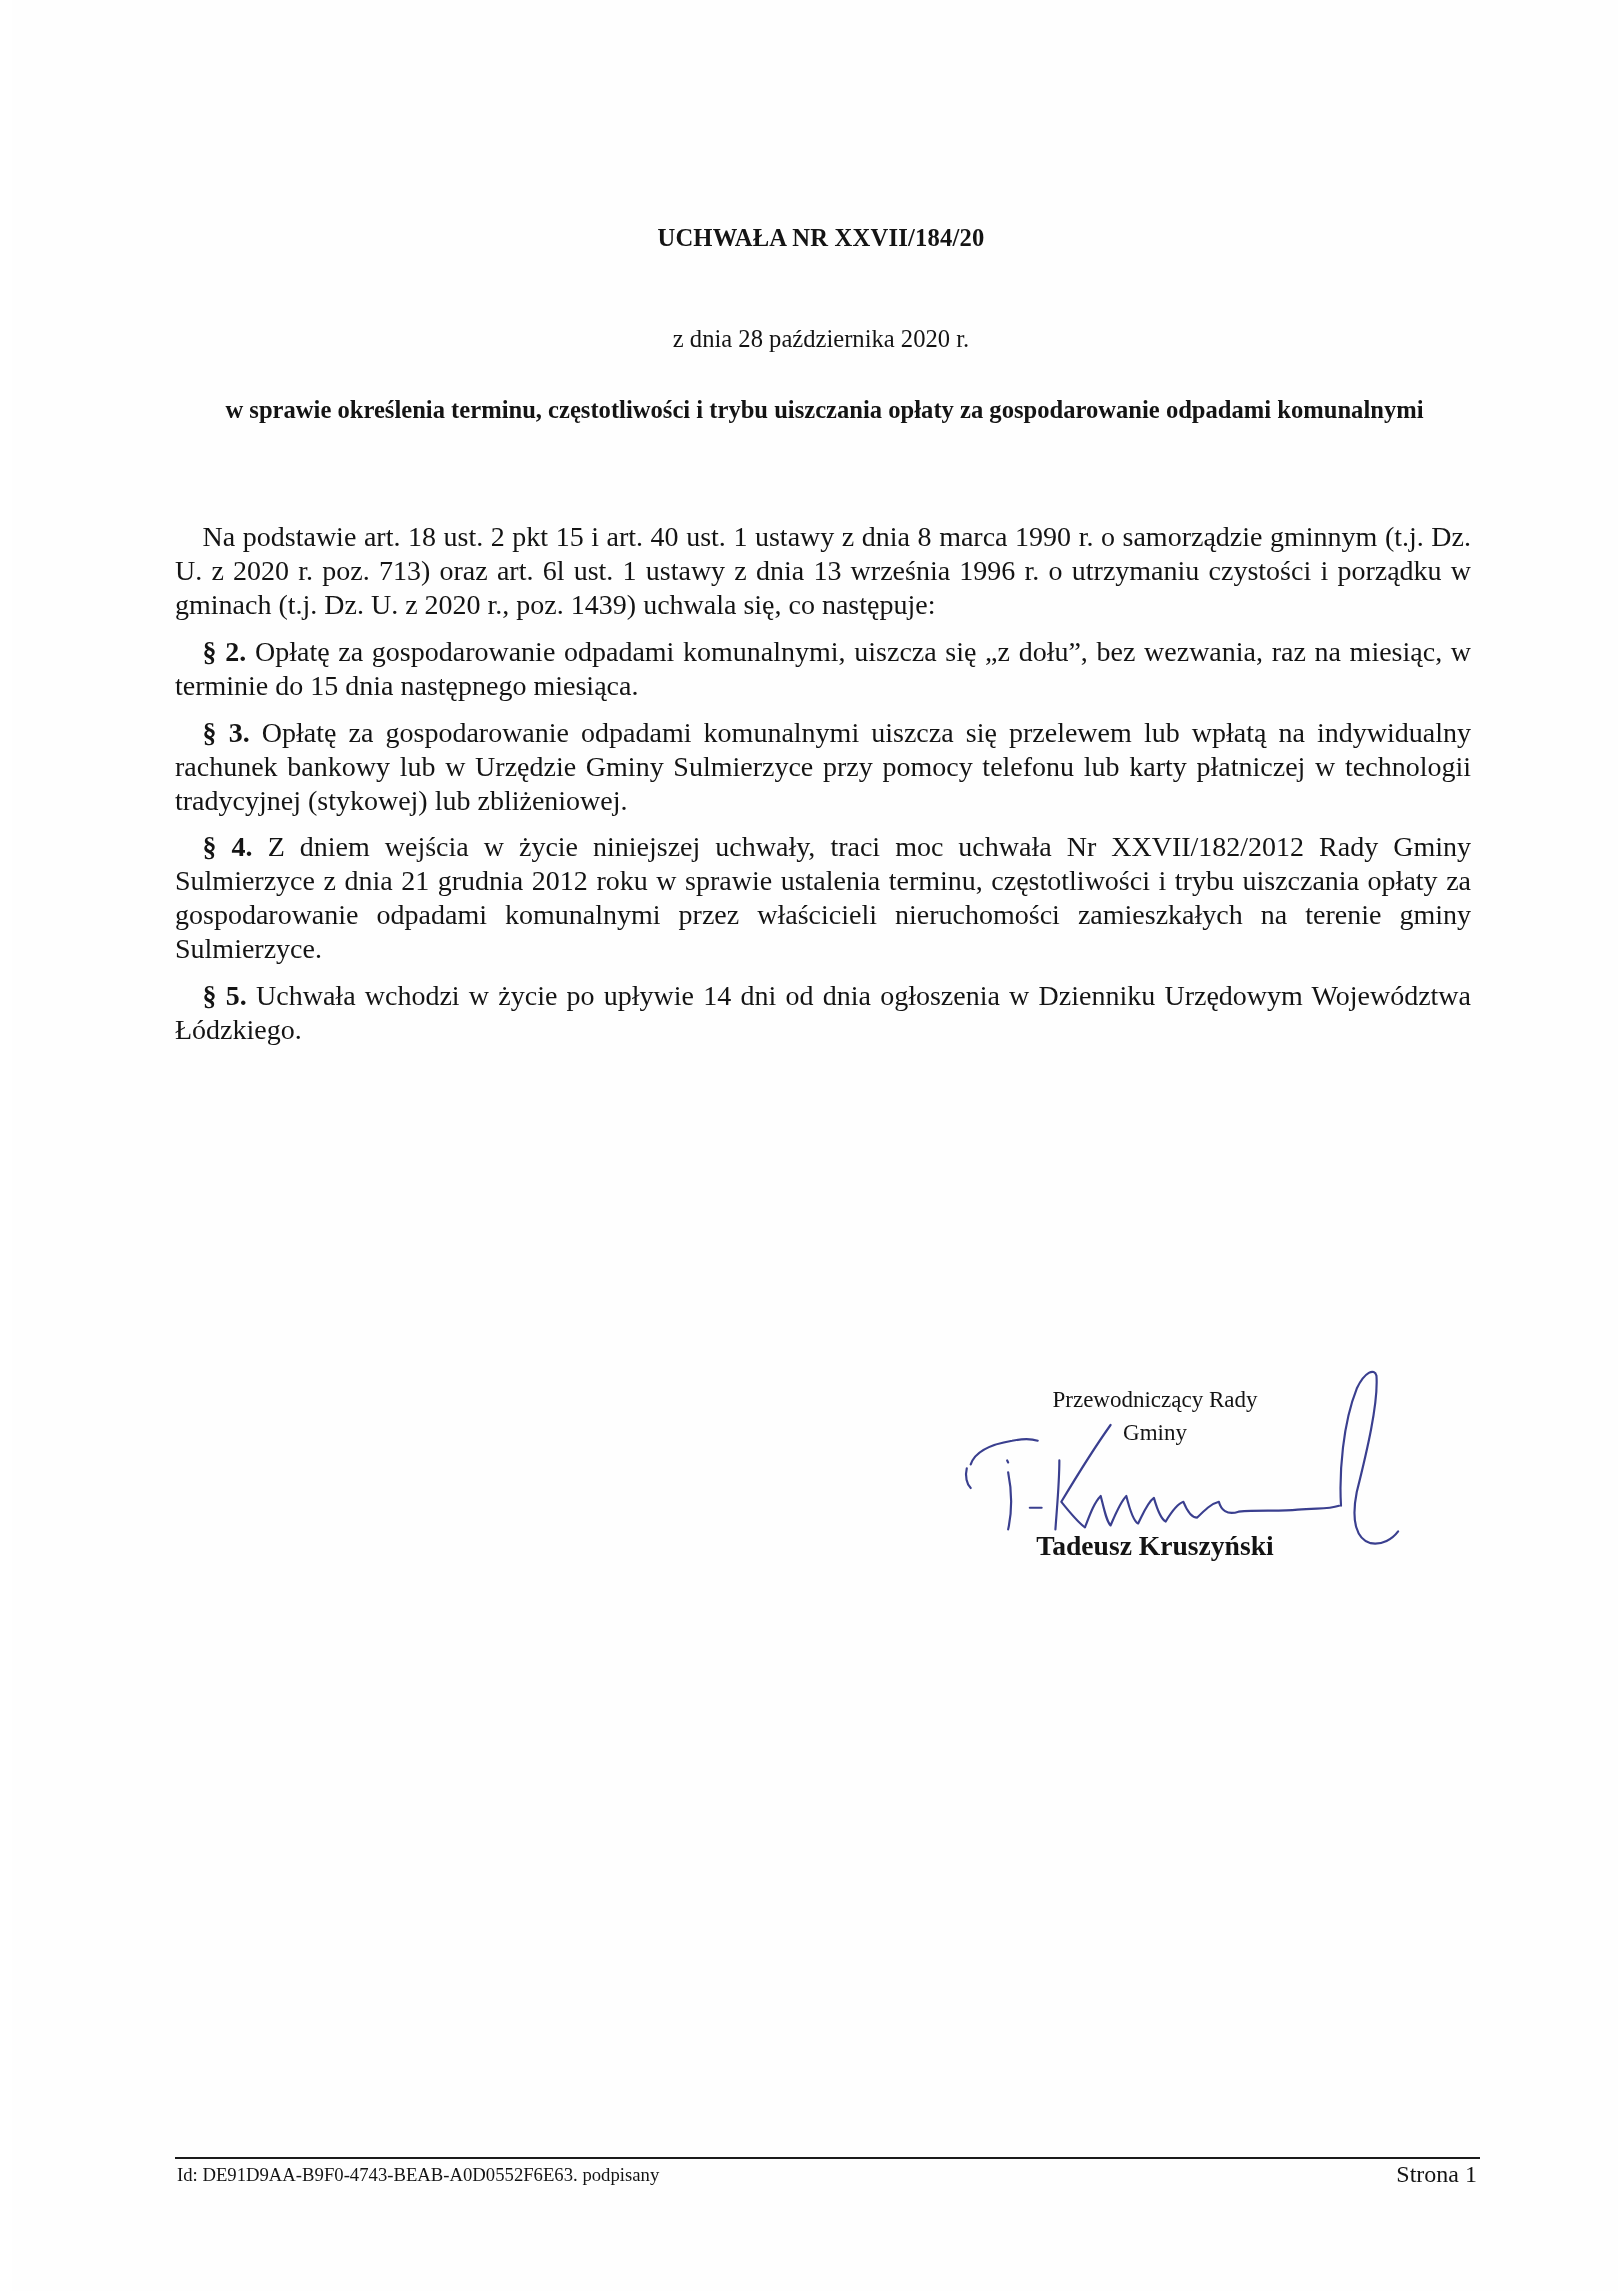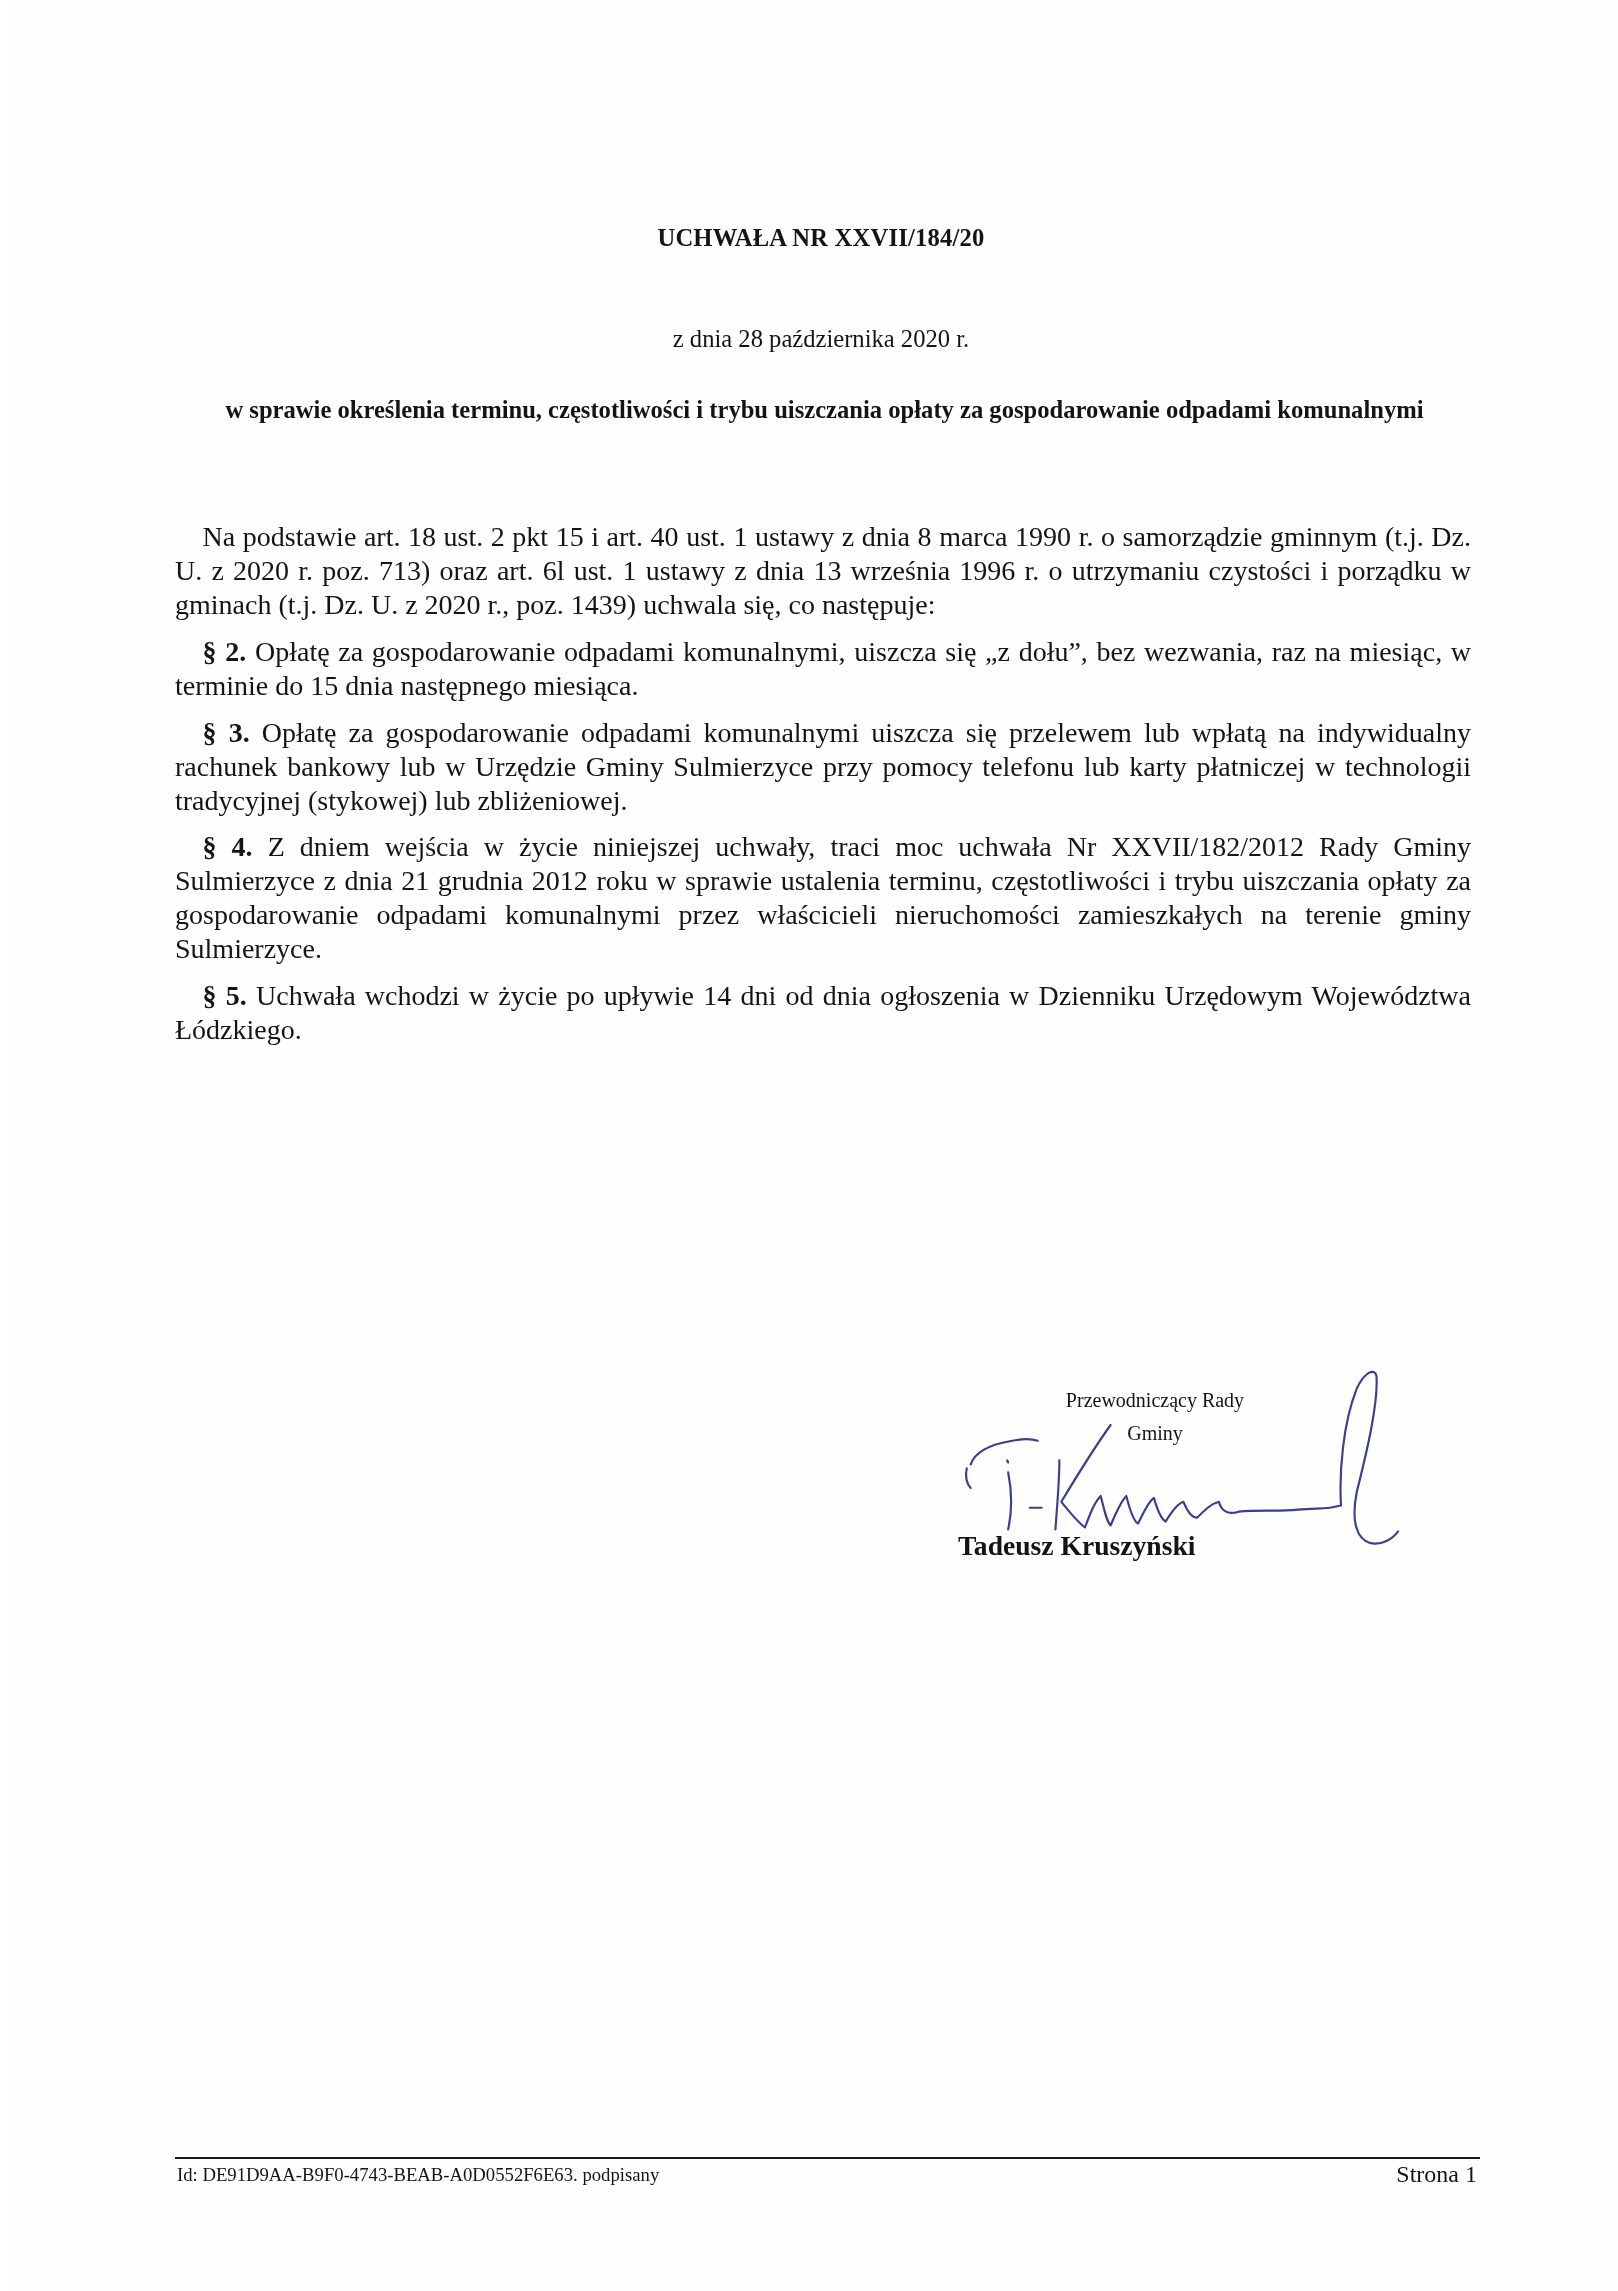--- a/index.html
+++ b/index.html
@@ -65,29 +65,29 @@
   .para.preamble { margin-bottom: 12.8px; }
   .sec-mark {
     font-weight: bold;
   }
   .signature-block {
     position: absolute;
     left: 946px;
     top: 1384px;
     width: 394px;
     text-align: center;
-    font-size: 20px;
+    font-size: 23px;
     line-height: 32.5px;
   }
   .signer-name {
     position: absolute;
     left: 946px;
     top: 1530px;
     width: 394px;
-    text-align: left;
+    text-align: center;
     font-weight: bold;
     font-size: 27.6px;
     line-height: 32.5px;
   }
   .signature-svg {
     position: absolute;
     left: 941px;
     top: 1354px;
     width: 453px;
     height: 207px;

